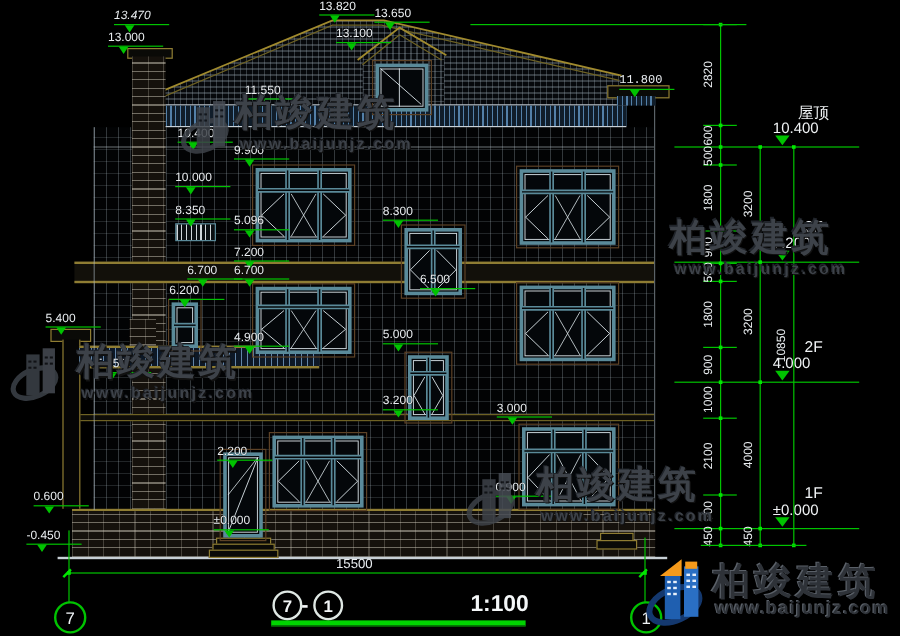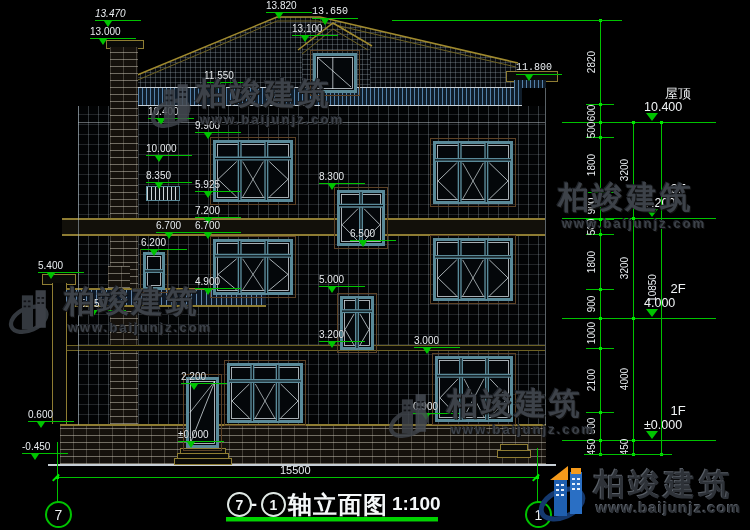--- a/index.html
+++ b/index.html
@@ -261,26 +261,26 @@
       <div class="elev" style="left: 90px; top: 27px;">
         <span class="v">13.000</span>
         <div class="ln"></div>
         <div class="tri"></div>
       </div>
       <div class="elev" style="left: 266px; top: 1px;">
         <span class="v">13.820</span>
         <div class="ln"></div>
         <div class="tri"></div>
       </div>
-      <div class="elev" style="left: 312px; top: 7px; font-family: Liberation Mono, monospace;">
+      <div class="elev" style="left: 312px; top: 7px;">
         <span class="v">13.650</span>
         <div class="ln"></div>
         <div class="tri"></div>
       </div>
-      <div class="elev" style="left: 280px; top: 24px; padding-left: 12px;">
+      <div class="elev" style="left: 280px; top: 24px;">
         <span class="v">13.100</span>
         <div class="ln"></div>
         <div class="tri"></div>
       </div>
       <div class="elev" style="left: 204px; top: 71px;">
         <span class="v">11.550</span>
         <div class="ln"></div>
         <div class="tri"></div>
       </div>
       <div class="elev" style="left: 516px; top: 63px; font-family: Liberation Mono, monospace;">
@@ -302,21 +302,21 @@
         <span class="v">9.900</span>
         <div class="ln"></div>
         <div class="tri"></div>
       </div>
       <div class="elev" style="left: 146px; top: 171px;">
         <span class="v">8.350</span>
         <div class="ln"></div>
         <div class="tri"></div>
       </div>
       <div class="elev" style="left: 195px; top: 180px;">
-        <span class="v">5.925</span>
+        <span class="v">5.096</span>
         <div class="ln"></div>
         <div class="tri"></div>
       </div>
       <div class="elev" style="left: 319px; top: 172px;">
         <span class="v">8.300</span>
         <div class="ln"></div>
         <div class="tri"></div>
       </div>
       <div class="elev" style="left: 195px; top: 206px;">
         <span class="v">7.200</span>
@@ -570,16 +570,15 @@
   <div class="biglogo-t1" style="left:594px;top:464px;">柏竣建筑</div>
   <div class="biglogo-t2" style="left:596px;top:499px;">www.baijunjz.com</div>
 
   <div class="tbubble" style="left:227px;top:492px;">
     <span>7</span>
   </div>
   <div class="ttext" style="left:251px;top:494px;font-size:18px;">-</div>
   <div class="tbubble" style="left:261px;top:492px;">
     <span>1</span>
   </div>
-  <div class="ttext" style="left:288px;top:489px;font-size:24px;letter-spacing:1px;">轴立面图</div>
   <div class="ttext" style="left:392px;top:493px;font-size:19px;">1:100</div>
   <div class="abs" style="left:226px;top:517px;width:212px;height:4px;background:#00d400;border-bottom:1px solid #065f06;"></div>
 </div>
 
 </body></html>

